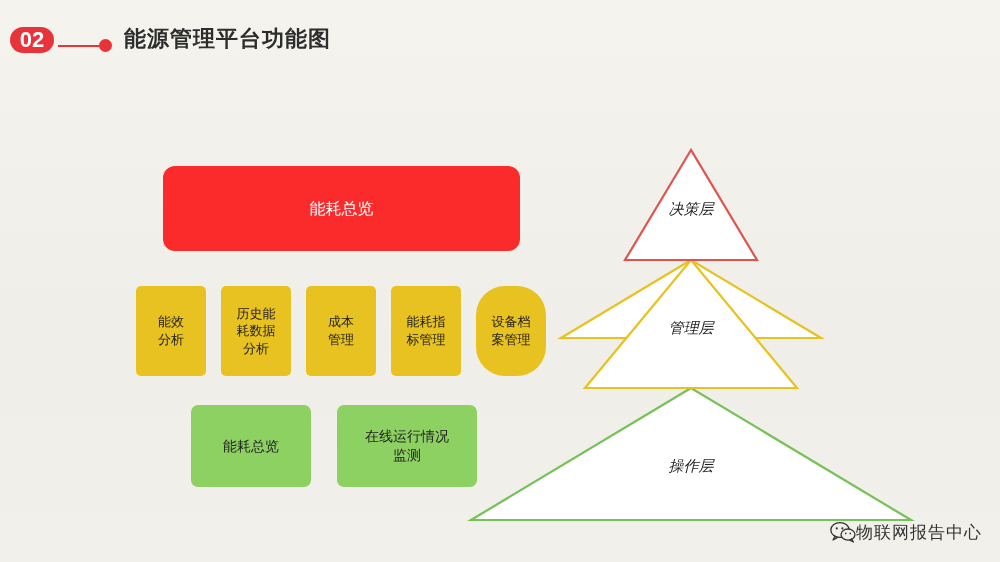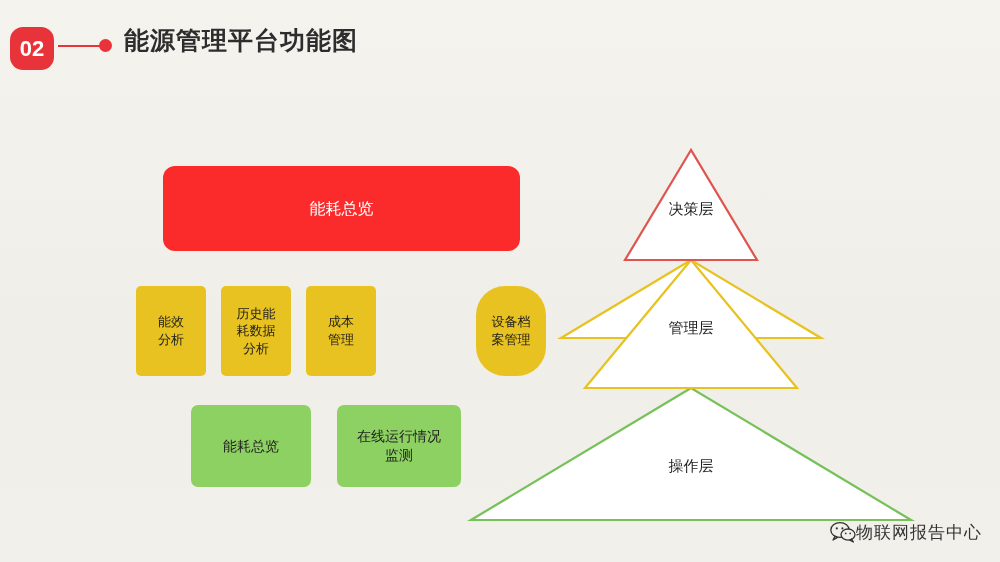--- a/index.html
+++ b/index.html
@@ -21,21 +21,21 @@
     background-image: linear-gradient(180deg, #f4f3ee 0%, #efeee8 60%, #f1f0ea 100%);
     overflow: hidden;
   }
 
   
   #header-badge {
     position: absolute;
     left: 10px;
     top: 27px;
     width: 44px;
-    height: 43px;
+    height: 26px;
     background: #e8333a;
     color: #ffffff;
     font-size: 22px;
     font-weight: bold;
     display: flex;
     align-items: center;
     justify-content: center;
     letter-spacing: 0px;
     border-radius: 13px;
   }
@@ -53,21 +53,21 @@
     top: 39px;
     width: 13px;
     height: 13px;
     border-radius: 50%;
     background: #e8333a;
   }
   #header-title {
     position: absolute;
     left: 124px;
     top: 24px;
-    font-size: 25px;
+    font-size: 22px;
     font-weight: bold;
     color: #2d2d2d;
     letter-spacing: 1px;
     white-space: nowrap;
   }
 
   
   .blk {
     position: absolute;
     display: flex;
@@ -102,36 +102,37 @@
     height: 82px;
     top: 405px;
     font-size: 14px;
   }
   #blk-y1 { left: 136px; }
   #blk-y2 { left: 221px; }
   #blk-y3 { left: 306px; }
   #blk-y4 { left: 391px; }
   #blk-y5 { left: 476px; border-radius: 29px; }
   #blk-g1 { left: 191px; width: 120px; }
-  #blk-g2 { left: 337px; width: 124px; }
+  #blk-g2 { left: 337px; width: 140px; }
 
   
   #pyramid {
     position: absolute;
     left: 455px;
     top: 132px;
     width: 500px;
     height: 400px;
   }
   .pyr-label {
     position: absolute;
     text-align: center;
     font-size: 15px;
     color: #1f1f1f;
     width: 120px;
+    font-style: italic;
   }
   #lbl-top  { left: 176px; top: 68px; }
   #lbl-mid  { left: 176px; top: 187px; }
   #lbl-bot  { left: 176px; top: 305px; margin-top: 20px; }
 
   
   #footer {
     position: absolute;
     right: 18px;
     bottom: 18px;
@@ -158,20 +159,21 @@
   <div id="header-badge">02</div>
   <div id="header-rule"></div>
   <div id="header-dot"></div>
   <div id="header-title">能源管理平台功能图</div>
 
   <div class="blk" id="blk-overview">能耗总览</div>
 
   <div class="blk blk-yellow" id="blk-y1">能效<br>分析</div>
   <div class="blk blk-yellow" id="blk-y2">历史能<br>耗数据<br>分析</div>
   <div class="blk blk-yellow" id="blk-y3">成本<br>管理</div>
+  <div class="blk blk-yellow" id="blk-y4">能耗指<br>标管理</div>
   <div class="blk blk-yellow" id="blk-y5">设备档<br>案管理</div>
 
   <div class="blk blk-green" id="blk-g1">能耗总览</div>
   <div class="blk blk-green" id="blk-g2">在线运行情况<br>监测</div>
 
   <div id="pyramid">
     <svg width="500" height="400" viewBox="0 0 500 400">
 
       <polygon points="236,256 16,388 456,388" fill="#ffffff" stroke="#77c159" stroke-width="2.2"></polygon>
 

